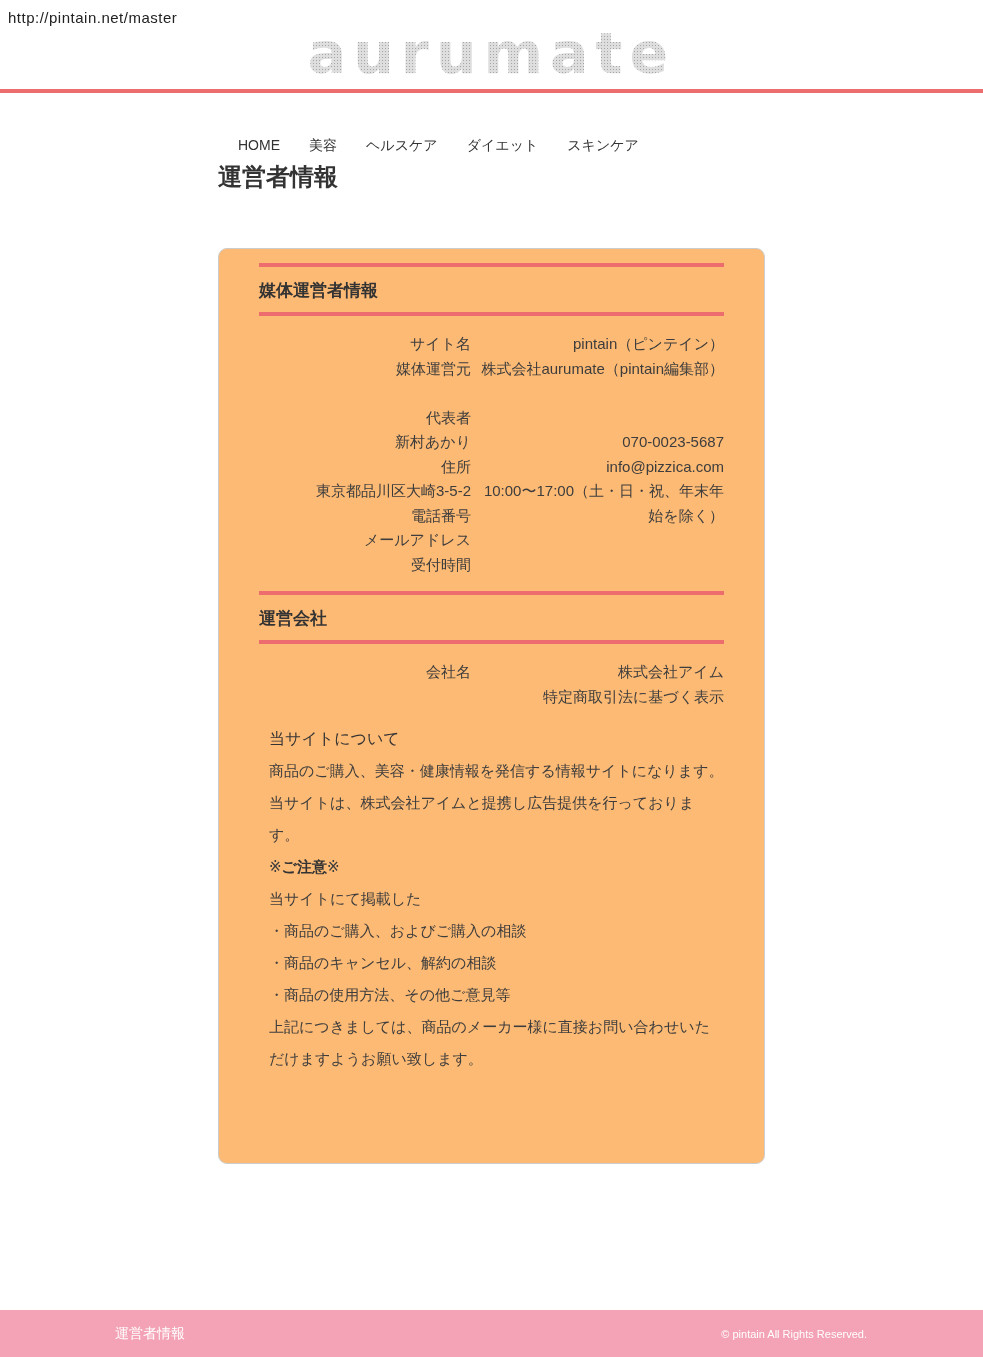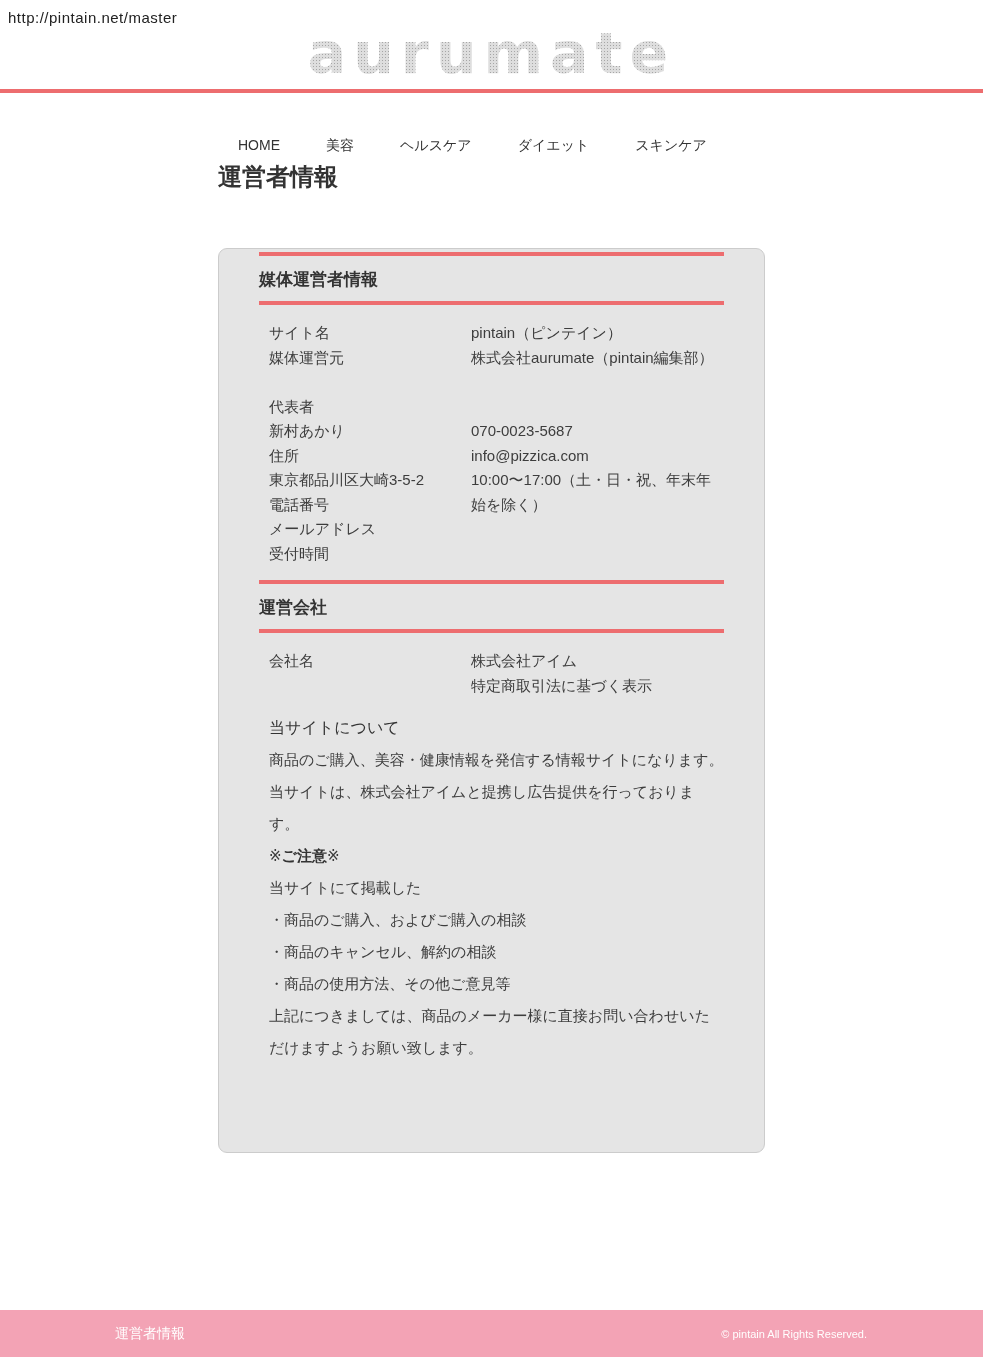--- a/index.html
+++ b/index.html
@@ -32,52 +32,52 @@
       background-image: radial-gradient(#a6a6a6 30%, #dedede 32%);
       background-size: 3px 3px;
       -webkit-background-clip: text;
       background-clip: text;
       color: transparent;
     }
   }
   .header-line { height: 4px; background: #ed6d6f; margin-top: 3px; }
   nav {
     margin: 44px 0 0 238px;
-    display: flex; gap: 46px;
+    display: flex; gap: 29px;
     font-size: 14px; color: #333333;
   }
   nav a { color: #333333; text-decoration: none; cursor: pointer; }
   h1.page-title {
     margin: 7px 0 0 218px;
     font-size: 24px; font-weight: bold; color: #333333;
     line-height: 30px;
   }
   .card {
     margin: 56px 0 0 218px;
     width: 547px;
     border: 1px solid #cccccc;
     border-radius: 9px;
-    padding: 3px 40px 88px 40px;
-    background: #e5e5e5;
+    padding: 14px 40px 88px 40px;
+    background: #fdba74;
   }
   .redbar { height: 4px; background: #ed6d6f; }
   h2.sec-title {
     margin: 13px 0 11px 0;
     font-size: 17px; font-weight: bold; color: #333333;
     line-height: 21px;
   }
   .cols {
     display: flex;
     margin: 16px 0 14px 10px;
     font-size: 15px;
     line-height: 24.5px;
     color: #3d3d3d;
   }
-  .col-left { width: 202px; flex-shrink: 0; }
-  .col-right { flex: 1; }
+  .col-left { width: 202px; flex-shrink: 0; text-align: right; }
+  .col-right { flex: 1; text-align: right; }
   .line { min-height: 24.5px; }
   .about { margin: 6px 0 0 10px; font-size: 15px; }
   .about h3 {
     margin: 0; font-size: 16px; font-weight: normal;
     color: #333333; line-height: 32px;
   }
   .about p { margin: 0; line-height: 32px; color: #3d3d3d; }
   .about p b { color: #333333; }
   footer {
     position: absolute; left: 0; bottom: 0;

